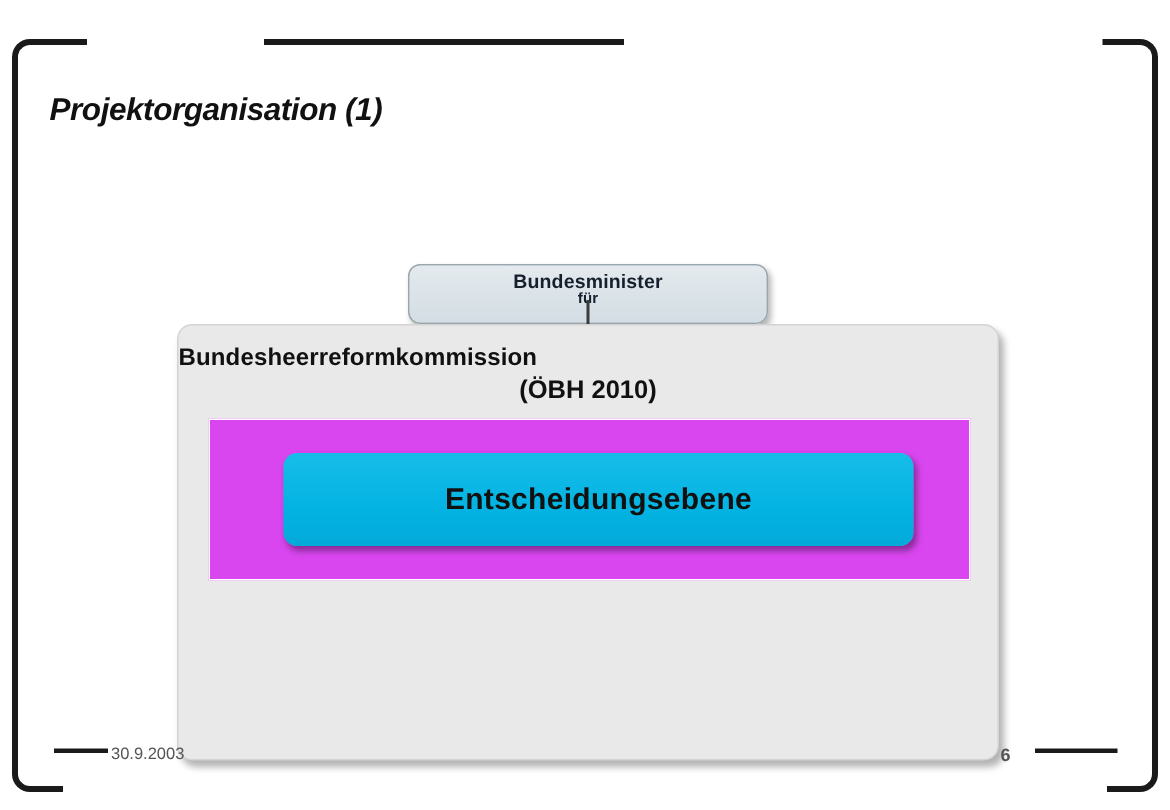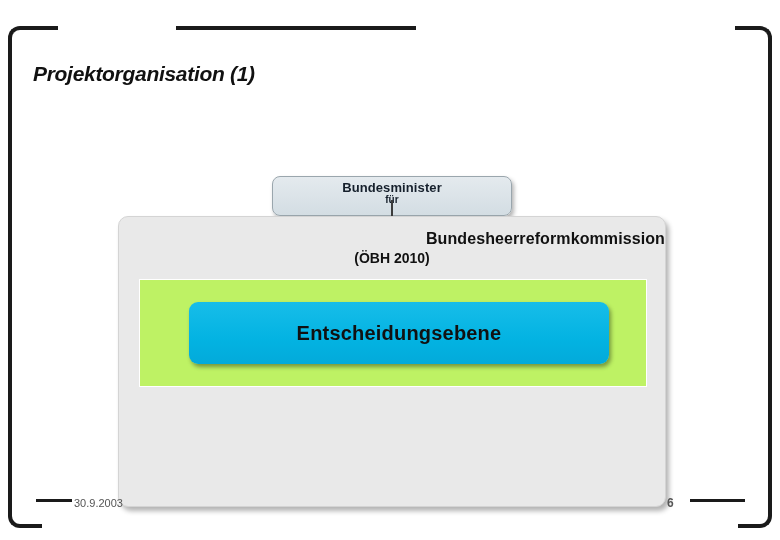--- a/index.html
+++ b/index.html
@@ -197,47 +197,47 @@
     background: #e9e9e9;
     border: 1px solid #d4d4d4;
     border-radius: 10px;
     box-shadow: 3px 4px 5px rgba(0,0,0,0.30);
     box-sizing: border-box;
   }
   #commission-title {
     position: absolute;
     left: 0; right: 0;
     top: 13px;
-    text-align: right;
+    text-align: left;
     font-size: 16px;
     font-weight: bold;
     color: #111111;
     letter-spacing: 0.1px;
   }
   #commission-subtitle {
     position: absolute;
     left: 0; right: 0;
     top: 33px;
     text-align: center;
-    font-size: 14px;
+    font-size: 17px;
     font-weight: bold;
     color: #111111;
   }
 
   .level-panel {
     position: absolute;
     left: 20px;
     width: 508px;
     height: 108px;
     border: 1px solid #ffffff;
     box-sizing: border-box;
   }
   #decision-panel {
     top: 62px;
-    background: #bef264;
+    background: #d946ef;
   }
   #work-panel {
     top: 182px;
     background: #dce9dc;
   }
 
   .level-box {
     position: absolute;
     left: 49px;
     top: 22px;

